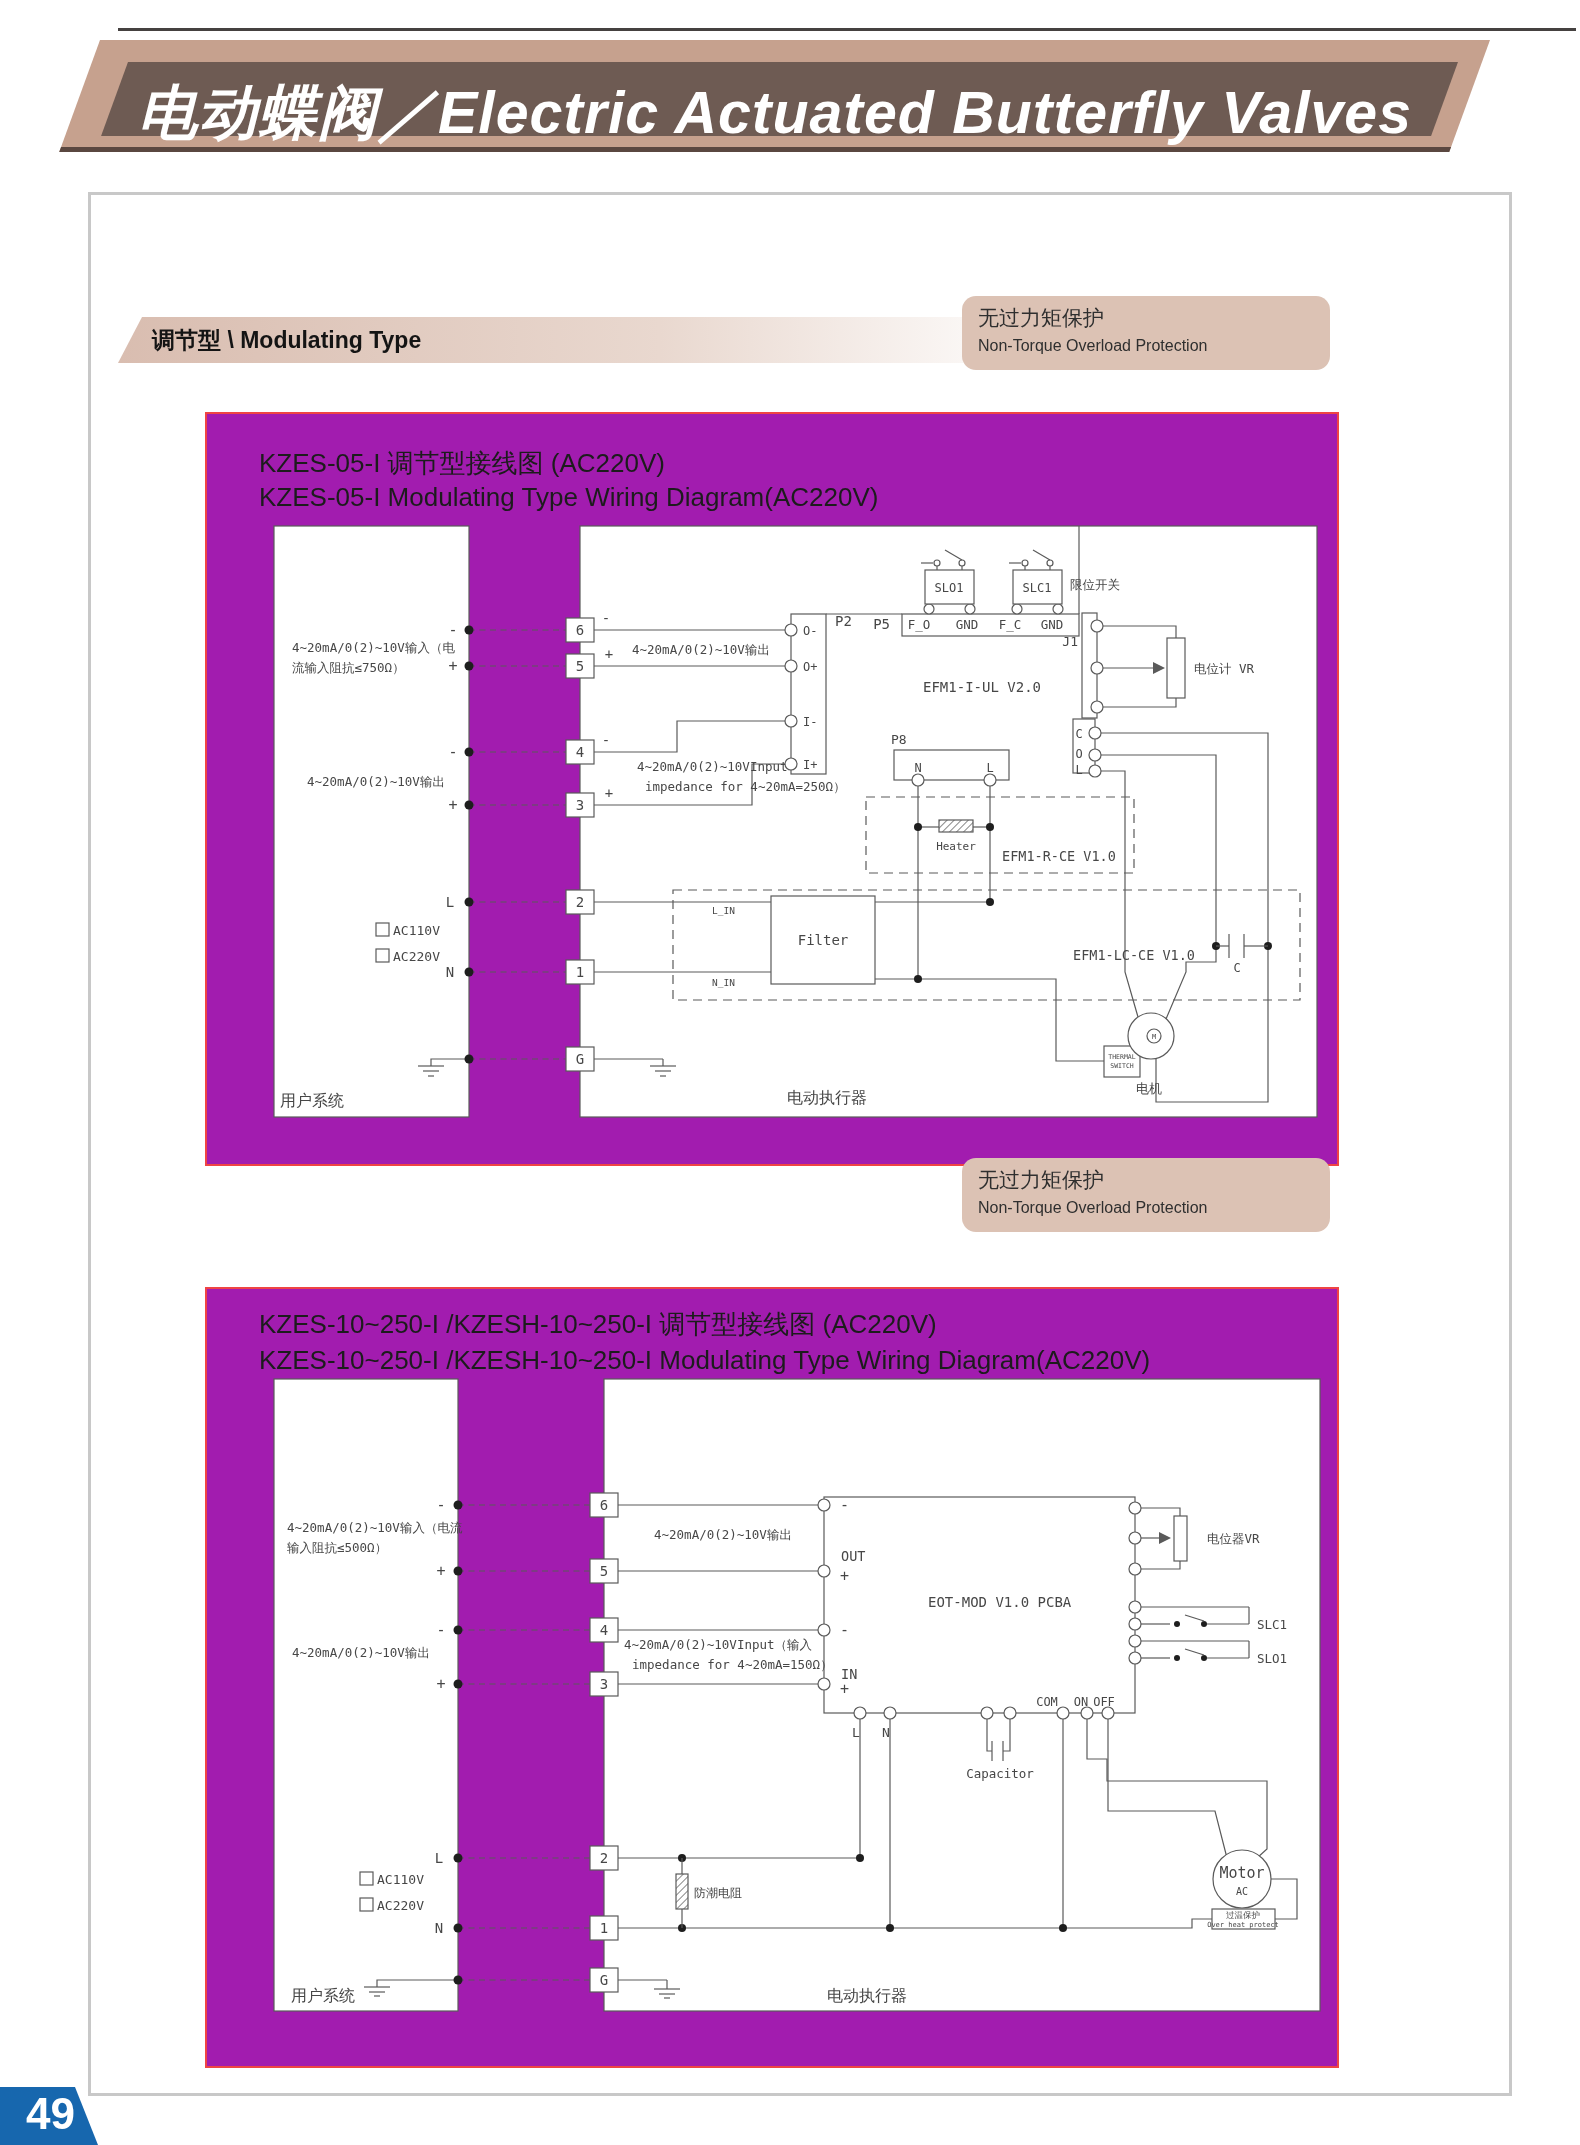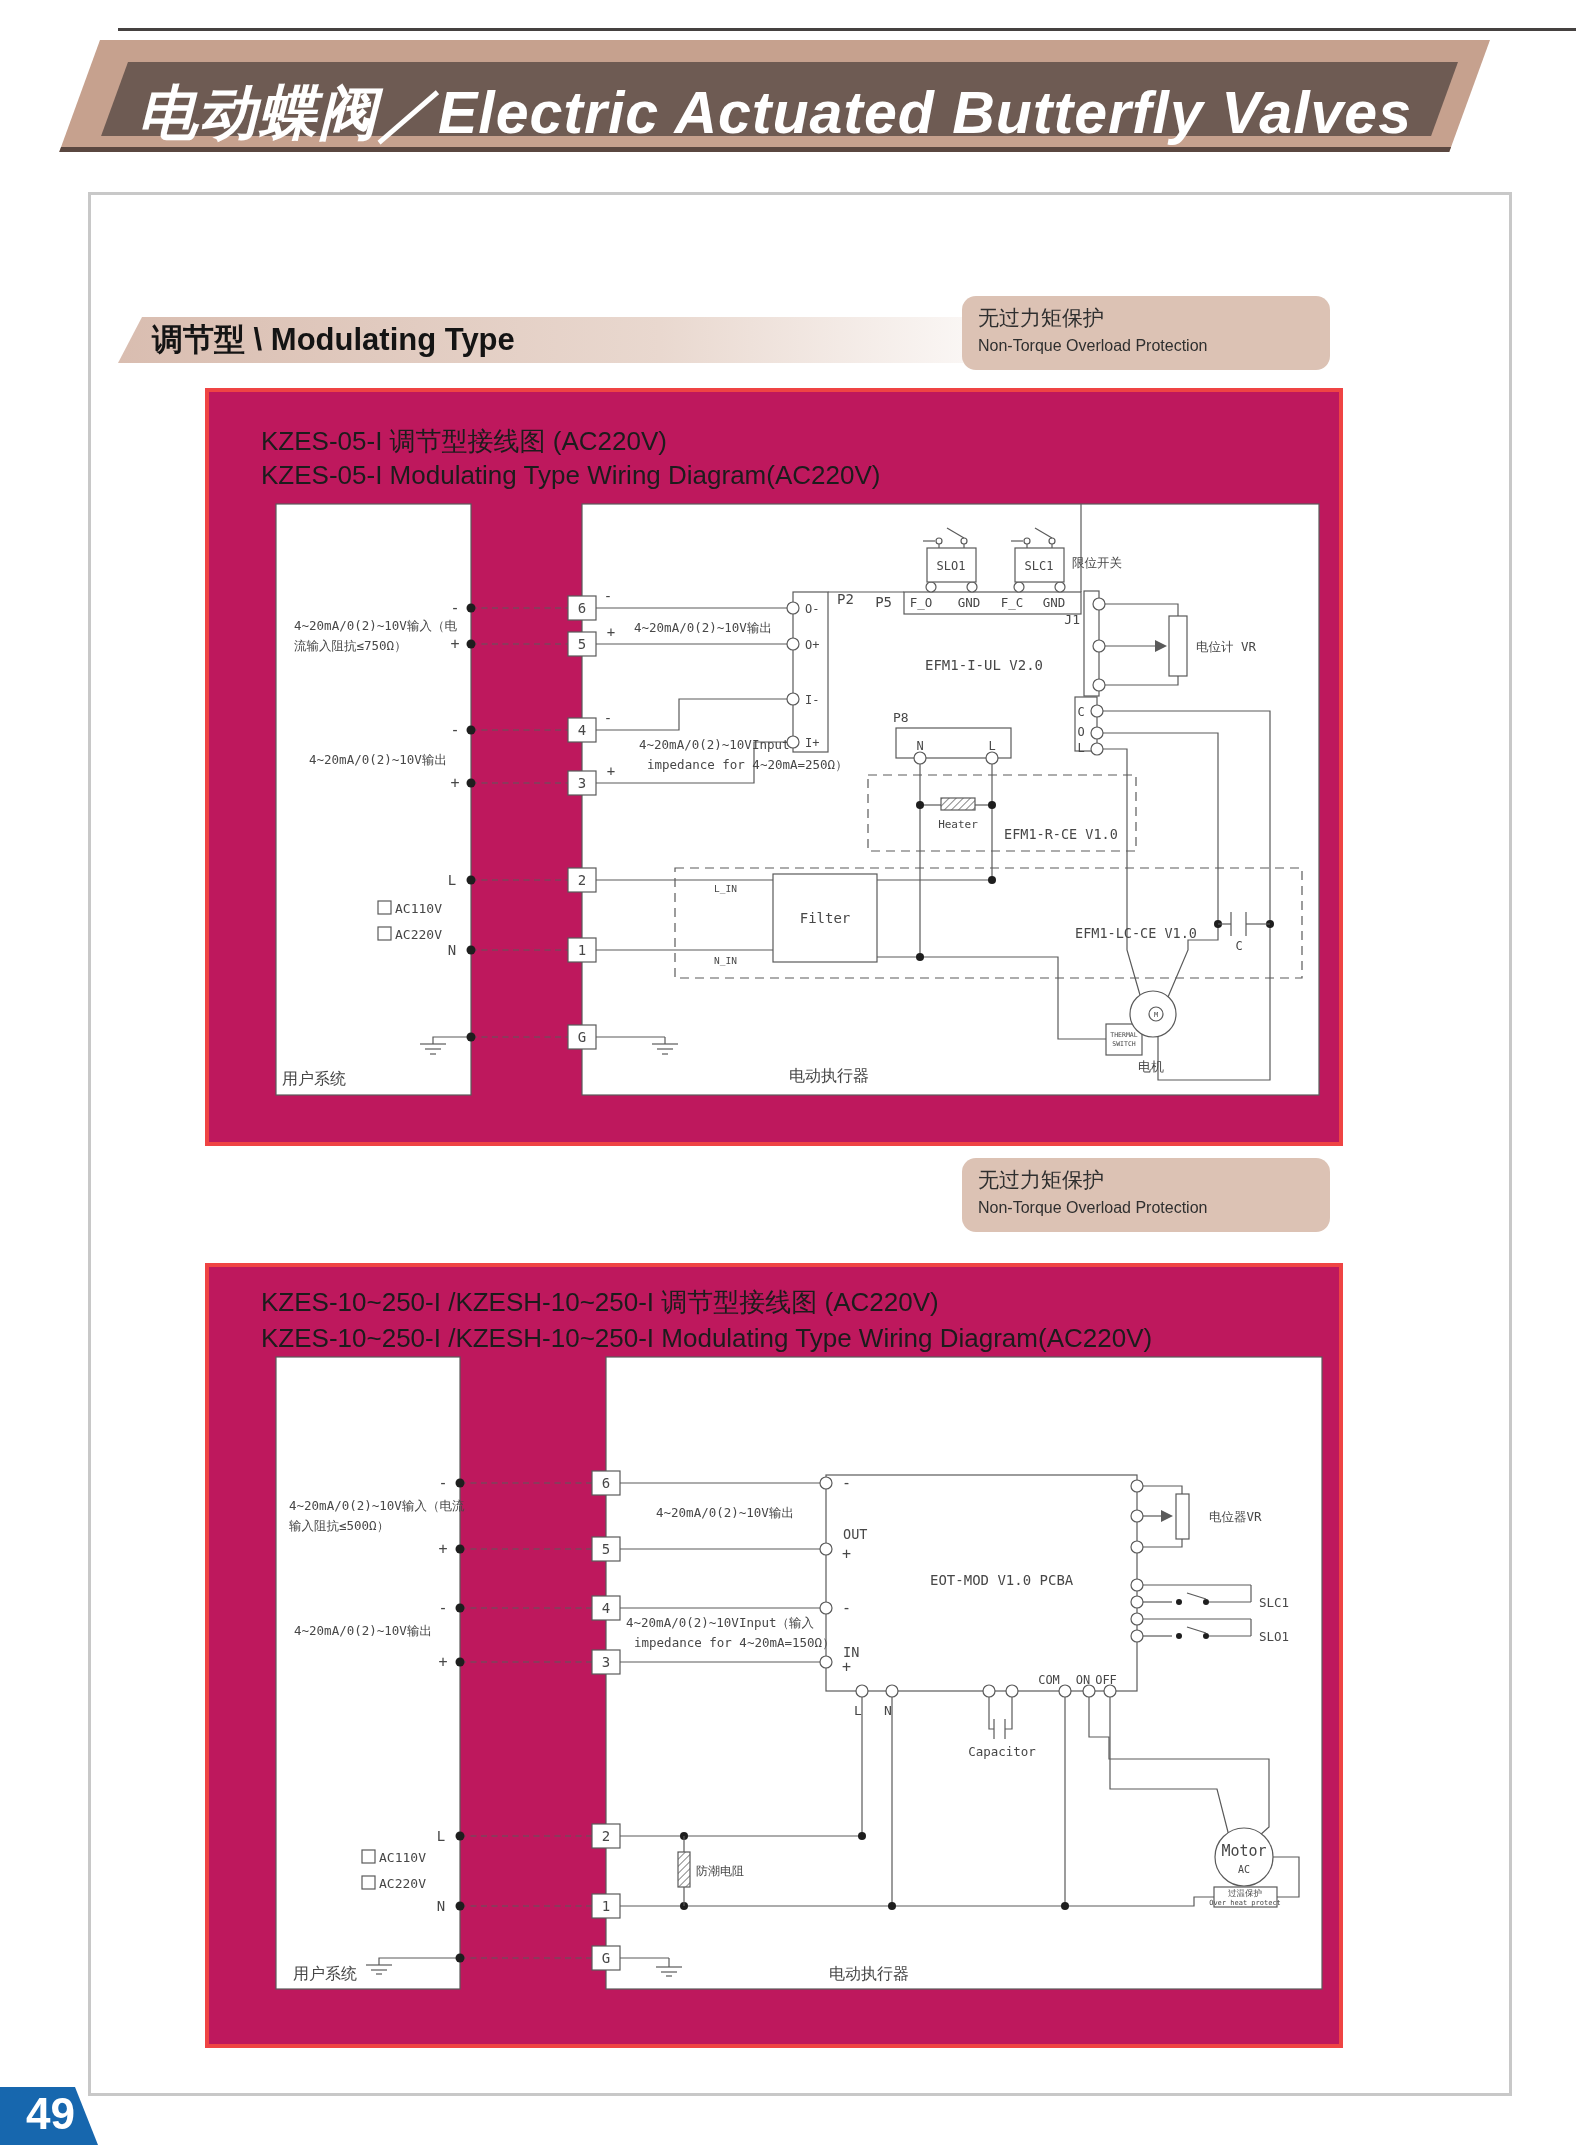--- a/index.html
+++ b/index.html
@@ -18,30 +18,30 @@
   
   .frame{left:88px;top:192px;width:1418px;height:1898px;border:3px solid #c8c8c8;background:#fff;}
   
   .secbar{left:118px;top:233px;width:1392px;height:52px;
           background:linear-gradient(90deg,#d5b8ab 0%,#e3d0c6 45%,#f2e9e4 75%,#fcfaf9 100%);
           clip-path:polygon(28px 0,100% 0,100% 100%,0 100%);}
   .secbar span{display:block;padding-left:40px;line-height:52px;font-size:27px;font-weight:bold;color:#141414;}
   .subbar{left:118px;top:317px;width:985px;height:46px;
           background:linear-gradient(90deg,#d9bdb0 0%,#e9d8cf 55%,rgba(255,255,255,0) 95%);
           clip-path:polygon(24px 0,100% 0,100% 100%,0 100%);}
-  .subbar span{display:block;padding-left:34px;line-height:46px;font-size:31px;font-weight:bold;color:#141414;}
+  .subbar span{display:block;padding-left:34px;line-height:46px;font-size:23px;font-weight:bold;color:#141414;}
   
   .prot{width:368px;height:74px;background:#dcc2b4;border-radius:14px;color:#2f2f2f;
         padding:8px 0 0 16px;box-sizing:border-box;}
   .prot .l1{font-size:21px;line-height:28px;}
   .prot .l2{font-size:16px;line-height:28px;}
   .prot1{left:962px;top:296px;}
   .prot2{left:962px;top:1158px;}
   
-  .dbox{border:4px solid #ef4444;background:#be185d;}
+  .dbox{border:2px solid #ef4444;background:#a21caf;margin-top:24px;}
   .dbox1{left:205px;top:388px;width:1130px;height:750px;}
   .dbox2{left:205px;top:1263px;width:1130px;height:777px;}
   svg{display:block;}
   svg text{fill:#474747;font-family:"DejaVu Sans Mono",monospace;}
   svg .ttl{fill:#1c1c1c;font-family:"Liberation Sans",sans-serif;}
   .w{stroke:#5a5a5a;stroke-width:1.2;fill:none;}
   .bx{stroke:#5a5a5a;stroke-width:1.2;fill:#fff;}
   .dsh{stroke:#5a5a5a;stroke-width:1.2;fill:none;stroke-dasharray:6 4.5;}
   .dshb{stroke:#5a5a5a;stroke-width:1.2;fill:none;stroke-dasharray:9 6;}
   .sdot{fill:#1e1e1e;stroke:none;}

